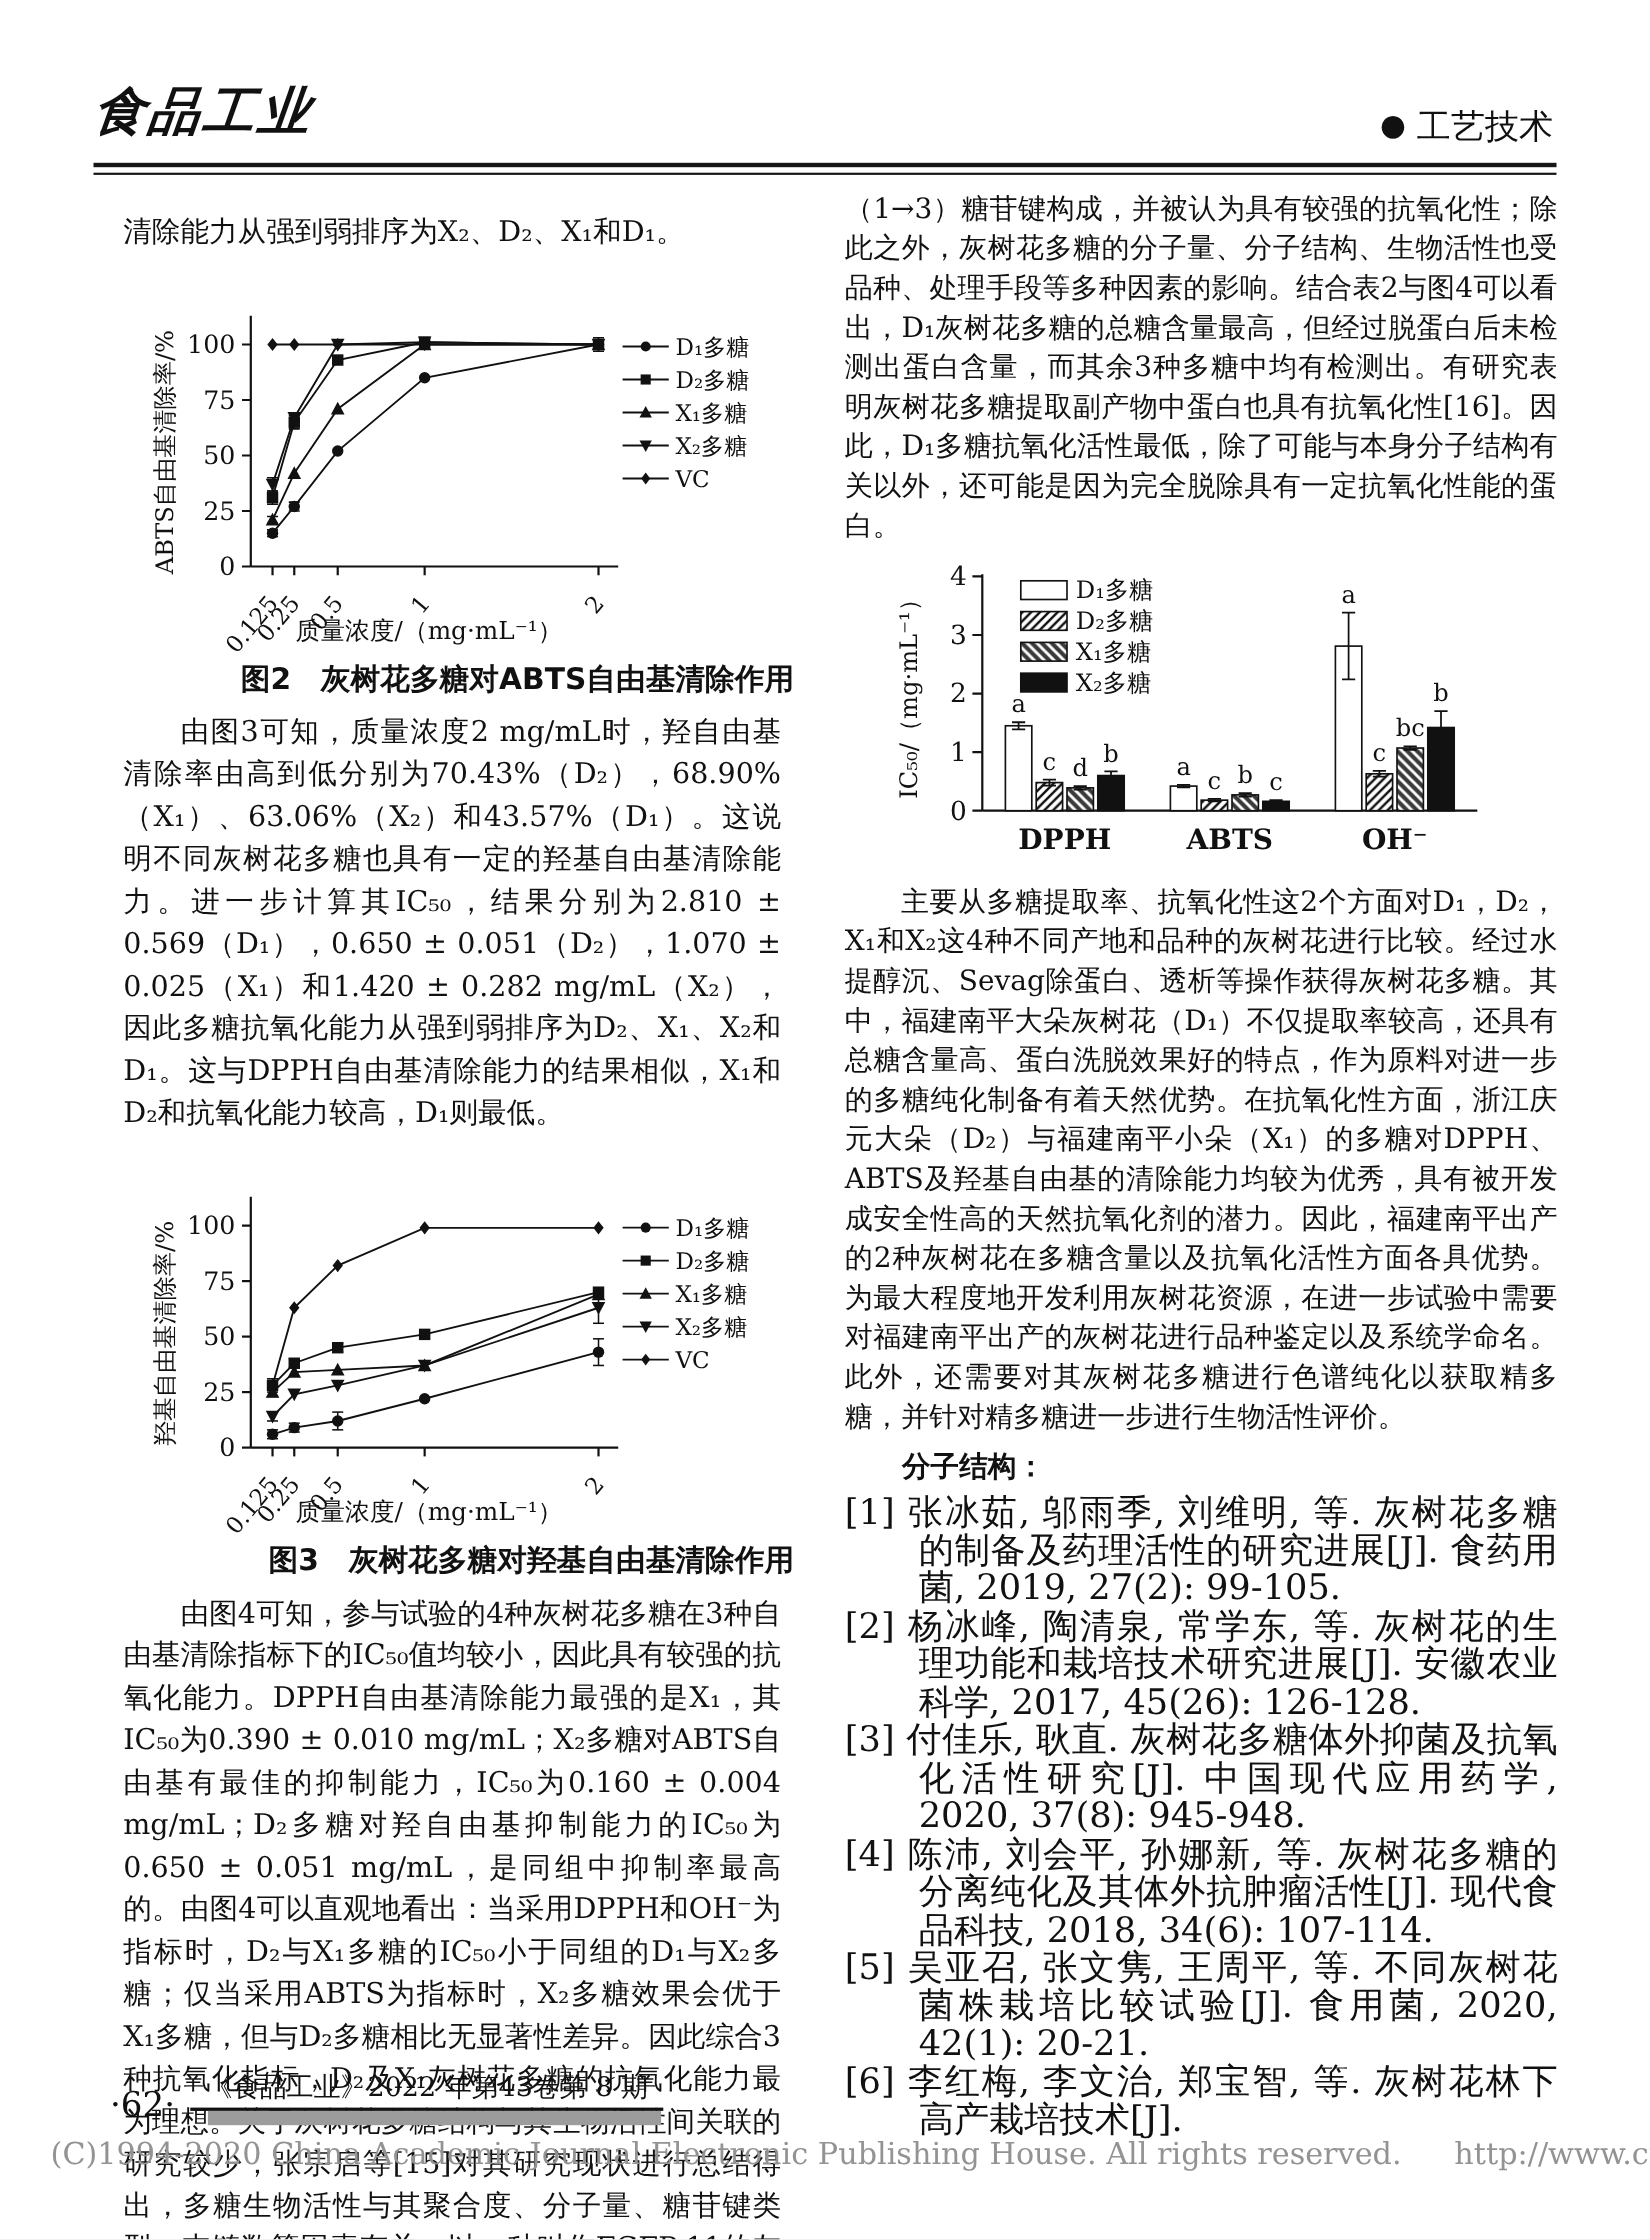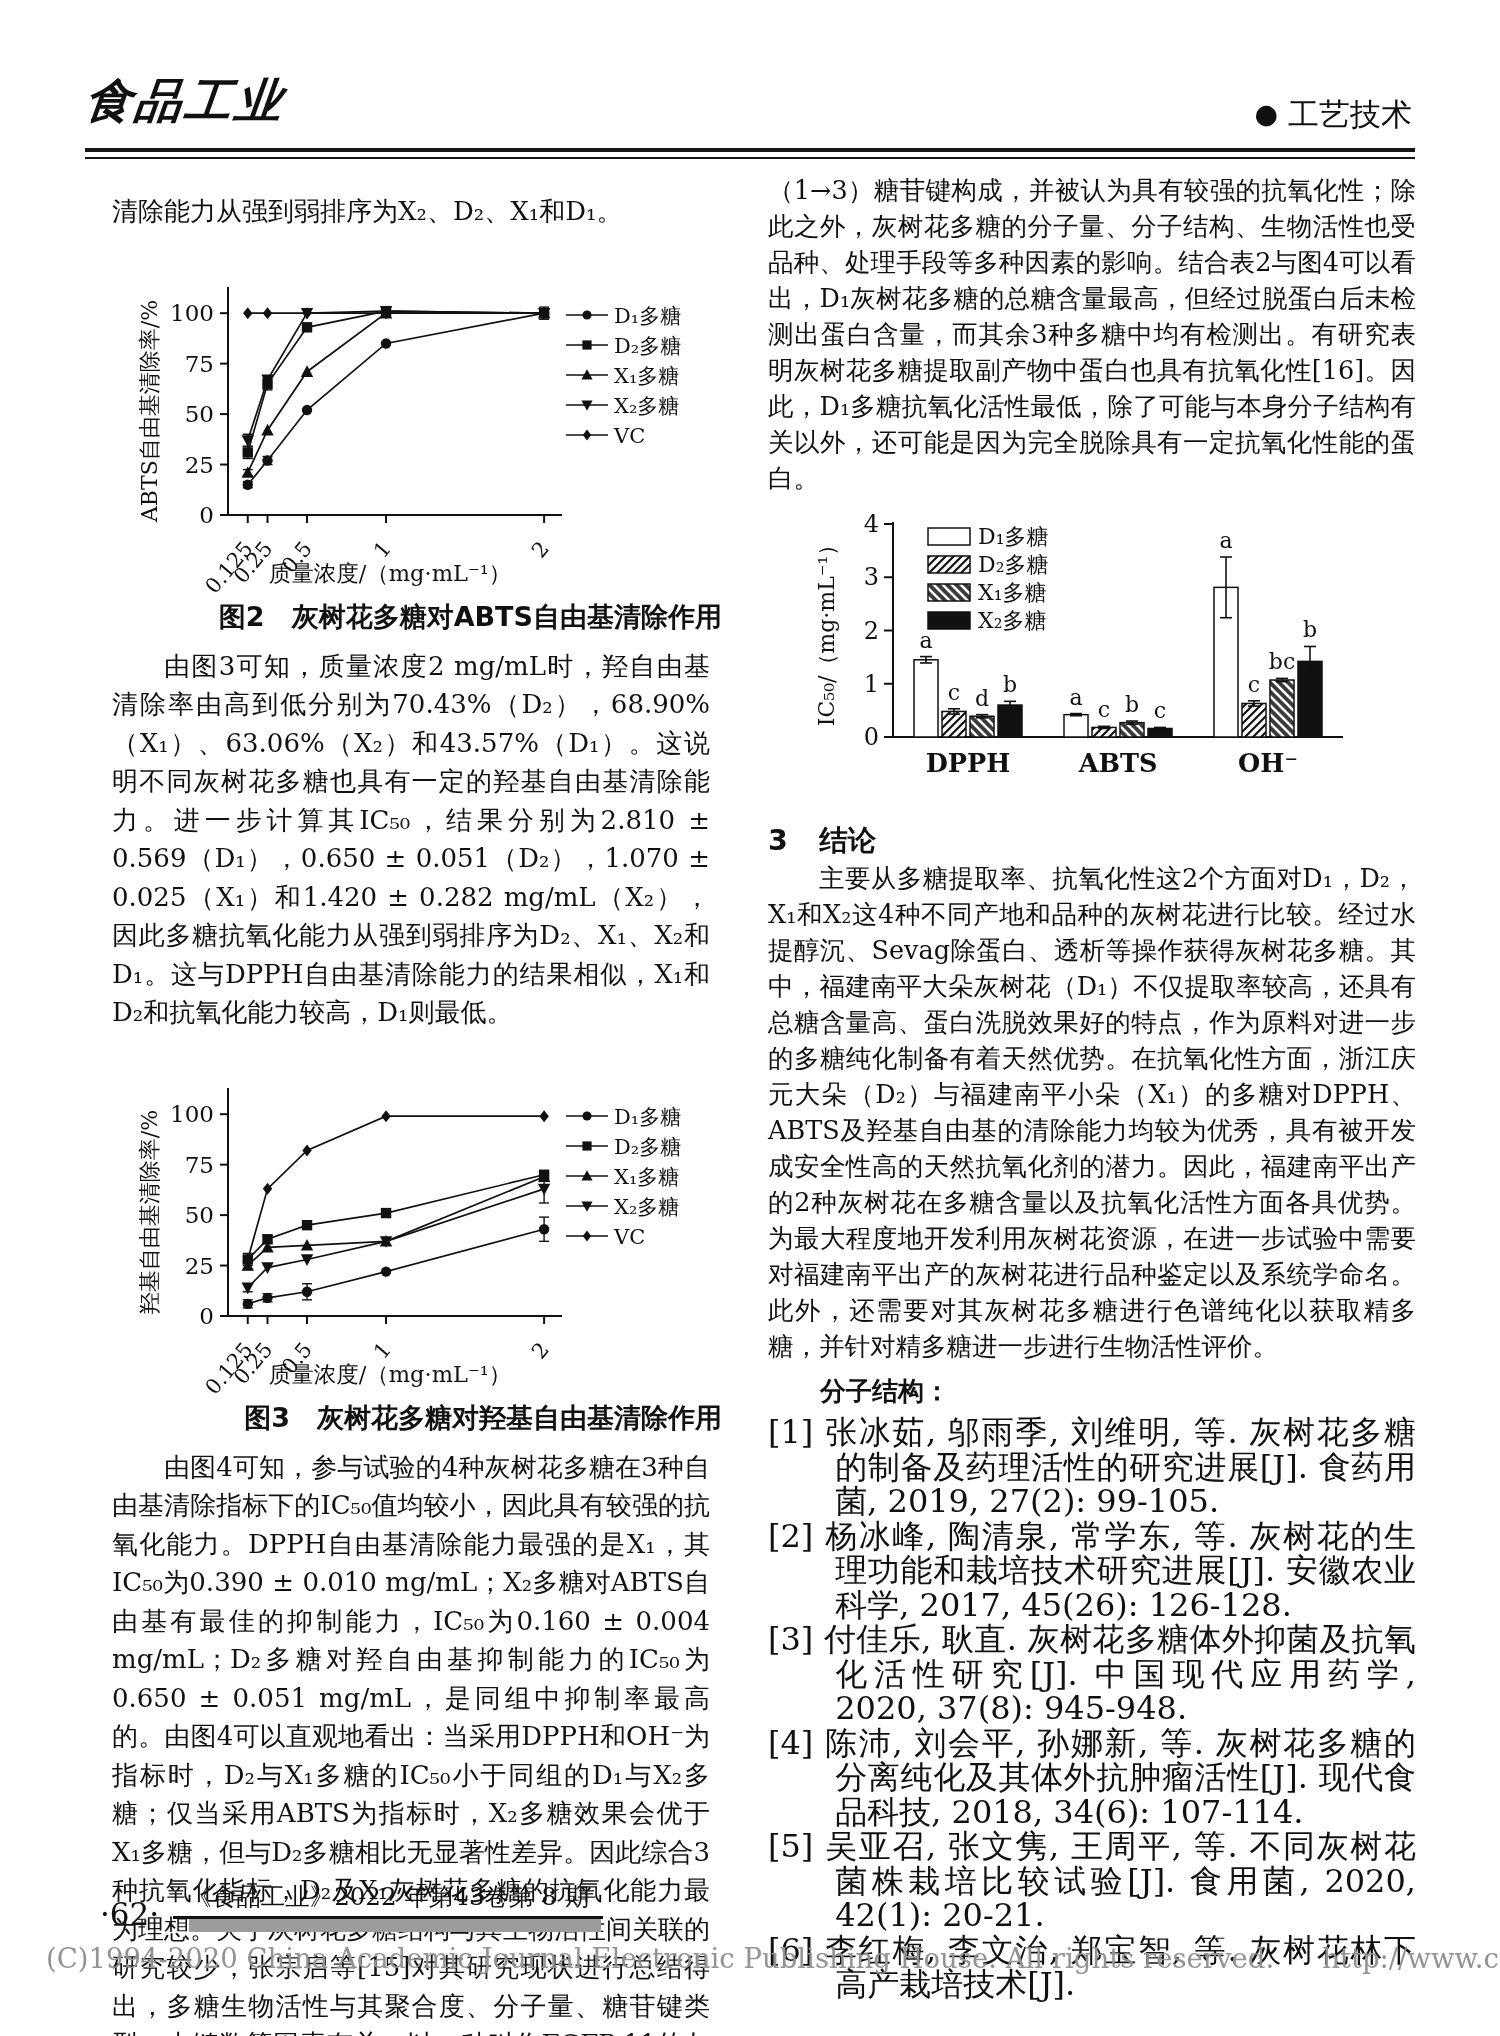--- a/index.html
+++ b/index.html
@@ -446,21 +446,20 @@
           <rect x="130" y="16" width="42" height="17" fill="#ffffff" stroke="#111" stroke-width="1.5"></rect>
           <text x="180" y="32" font-size="22" text-anchor="start" fill="#111">D₁多糖</text>
           <rect x="130" y="44" width="42" height="17" fill="url(#pfwd)" stroke="#111" stroke-width="1.5"></rect>
           <text x="180" y="60" font-size="22" text-anchor="start" fill="#111">D₂多糖</text>
           <rect x="130" y="72" width="42" height="17" fill="url(#pback)" stroke="#111" stroke-width="1.5"></rect>
           <text x="180" y="88" font-size="22" text-anchor="start" fill="#111">X₁多糖</text>
           <rect x="130" y="100" width="42" height="17" fill="#111111" stroke="#111" stroke-width="1.5"></rect>
           <text x="180" y="116" font-size="22" text-anchor="start" fill="#111">X₂多糖</text>
         </g>
       </svg>
-    <h3 class="sec-heading"><span class="num">3</span><span>结论</span></h3>
     <p class="body2 indent">主要从多糖提取率、抗氧化性这2个方面对D₁，D₂，X₁和X₂这4种不同产地和品种的灰树花进行比较。经过水提醇沉、Sevag除蛋白、透析等操作获得灰树花多糖。其中，福建南平大朵灰树花（D₁）不仅提取率较高，还具有总糖含量高、蛋白洗脱效果好的特点，作为原料对进一步的多糖纯化制备有着天然优势。在抗氧化性方面，浙江庆元大朵（D₂）与福建南平小朵（X₁）的多糖对DPPH、ABTS及羟基自由基的清除能力均较为优秀，具有被开发成安全性高的天然抗氧化剂的潜力。因此，福建南平出产的2种灰树花在多糖含量以及抗氧化活性方面各具优势。为最大程度地开发利用灰树花资源，在进一步试验中需要对福建南平出产的灰树花进行品种鉴定以及系统学命名。此外，还需要对其灰树花多糖进行色谱纯化以获取精多糖，并针对精多糖进一步进行生物活性评价。</p>
     <div class="refhead">分子结构：</div>
     <ol class="refs" id="refs">
         <li>[1] 张冰茹, 邬雨季, 刘维明, 等. 灰树花多糖的制备及药理活性的研究进展[J]. 食药用菌, 2019, 27(2): 99-105.</li>
         <li>[2] 杨冰峰, 陶清泉, 常学东, 等. 灰树花的生理功能和栽培技术研究进展[J]. 安徽农业科学, 2017, 45(26): 126-128.</li>
         <li>[3] 付佳乐, 耿直. 灰树花多糖体外抑菌及抗氧化活性研究[J]. 中国现代应用药学, 2020, 37(8): 945-948.</li>
         <li>[4] 陈沛, 刘会平, 孙娜新, 等. 灰树花多糖的分离纯化及其体外抗肿瘤活性[J]. 现代食品科技, 2018, 34(6): 107-114.</li>
         <li>[5] 吴亚召, 张文隽, 王周平, 等. 不同灰树花菌株栽培比较试验[J]. 食用菌, 2020, 42(1): 20-21.</li>
         <li>[6] 李红梅, 李文治, 郑宝智, 等. 灰树花林下高产栽培技术[J].</li>
       </ol>

